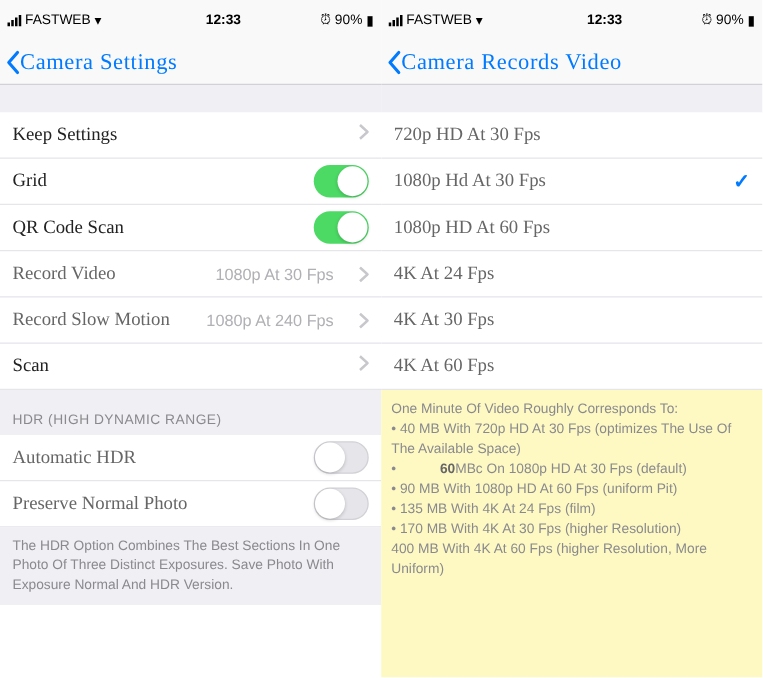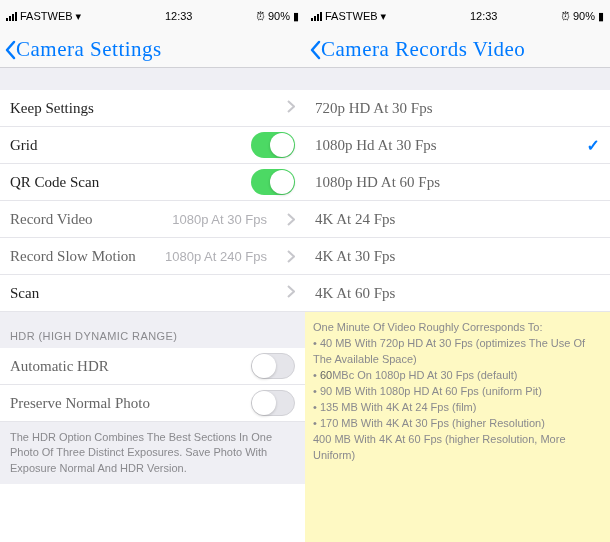--- a/index.html
+++ b/index.html
@@ -1,42 +1,42 @@
 <!DOCTYPE html>
 <html><head>
   <meta charset="utf-8">
   <style>
     * { margin: 0; padding: 0; box-sizing: border-box; font-family: -apple-system, "Helvetica Neue", Arial, sans-serif; }
     body { background: #fff; width: 610px; height: 542px; display: flex; }
     .pane { width: 305px; display: flex; flex-direction: column; }
     .pane-left { border-right: 0; }
     .statusbar { height: 18px; display: flex; align-items: center; justify-content: space-between; padding: 16px 6px; font-size: 11px; color: #000; background: #f9f9f9; }
     .sb-group { display: flex; align-items: center; gap: 3px; }
-    .sb-time { font-weight: 400; margin-left: 20px; }
+    .sb-time { font-weight: 700; margin-left: 20px; }
     .navbar { height: 36px; display: flex; align-items: center; padding: 0 4px; background: #f9f9f9; border-bottom: 1px solid #d1d1d6; }
     .navbar .back { display: flex; align-items: center; color: #007aff; }
-    .back-title { color: #007aff; font-size: 21px; font-weight: 400; font-family: Georgia, serif; letter-spacing: 0.5px; }
+    .back-title { color: #007aff; font-size: 18px; font-weight: 400; font-family: Georgia, serif; letter-spacing: 0.5px; }
     .spacer { height: 22px; background: #efeff4; }
     .list { background: #fff; }
     .row { display: flex; align-items: center; justify-content: space-between; height: 37px; padding: 0 10px; border-bottom: 1px solid #e5e5ea; }
     .row-label { font-size: 15px; color: #222; font-family: Georgia, serif; }
     .row-label.gray { color: #666; }
     .row-value { font-size: 13px; color: #b0b0b5; font-family: Georgia, serif; display: flex; align-items: center; gap: 20px; }
     .chevron { color: #c7c7cc; }
     .toggle { width: 44px; height: 26px; border-radius: 13px; position: relative; }
     .toggle.on { background: #4cd964; }
     .toggle.off { background: #e5e5ea; border: 1px solid #d1d1d6; }
     .toggle .knob { width: 24px; height: 24px; background: #fff; border-radius: 50%; position: absolute; top: 1px; box-shadow: 0 1px 3px rgba(0,0,0,0.2); }
     .toggle.on .knob { right: 1px; }
     .toggle.off .knob { left: 0px; top: 0px; width: 24px; height: 24px; }
     .section-header { font-size: 11px; color: #8a8a8e; padding: 18px 10px 6px; background: #efeff4; text-transform: uppercase; letter-spacing: 0.4px; }
     .footer-text { font-size: 11px; color: #8a8a8e; padding: 8px 10px; background: #efeff4; line-height: 1.4; }
     .check { color: #007aff; font-size: 16px; font-weight: bold; }
     .info-block { font-size: 11px; color: #8a8a8e; padding: 8px 8px; background: #fef9c3; line-height: 1.45; flex: 1; }
-    .info-block .b { font-weight: 400; color: #666; }
+    .info-block .b { font-weight: 700; color: #666; margin-left: 32px; }
     svg.chev-left { width: 12px; height: 20px; }
     svg.chev-right { width: 8px; height: 13px; }
     .signal-bars { display: inline-flex; align-items: flex-end; gap: 1px; height: 10px; }
     .signal-bars span { width: 2px; background: #000; display: inline-block; }
     .wifi { font-size: 11px; }
   </style>
 </head>
 <body>
 
 <div class="pane pane-left">

